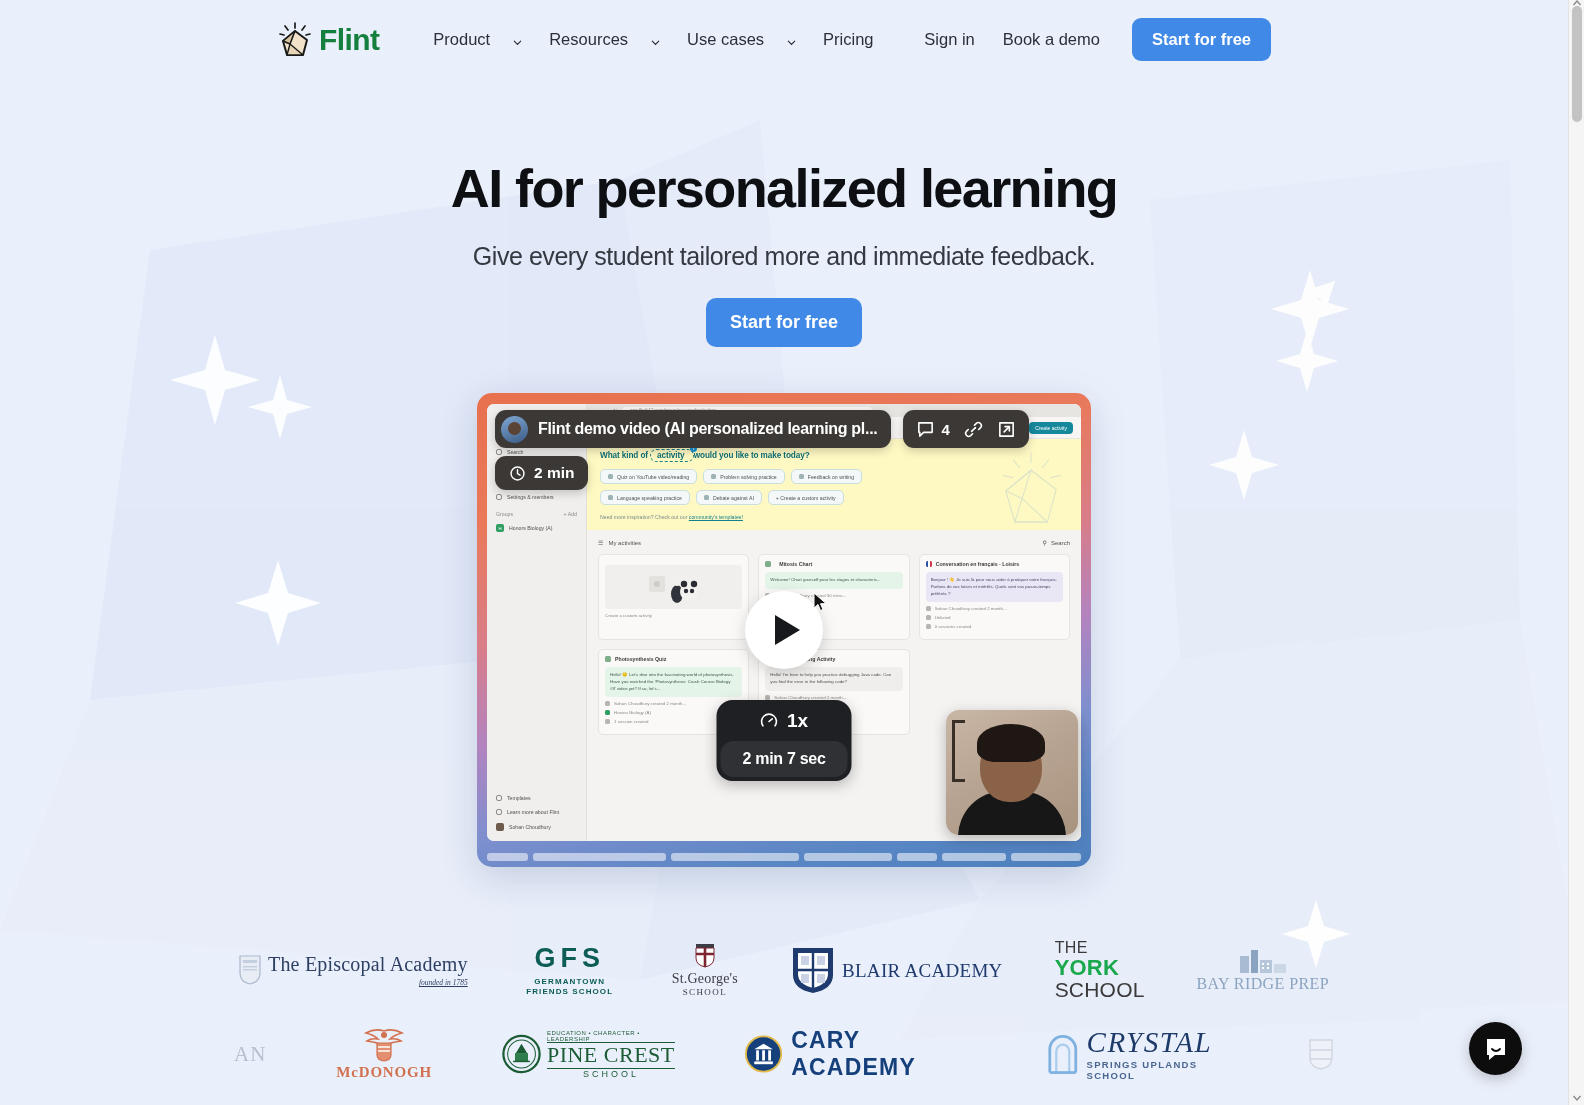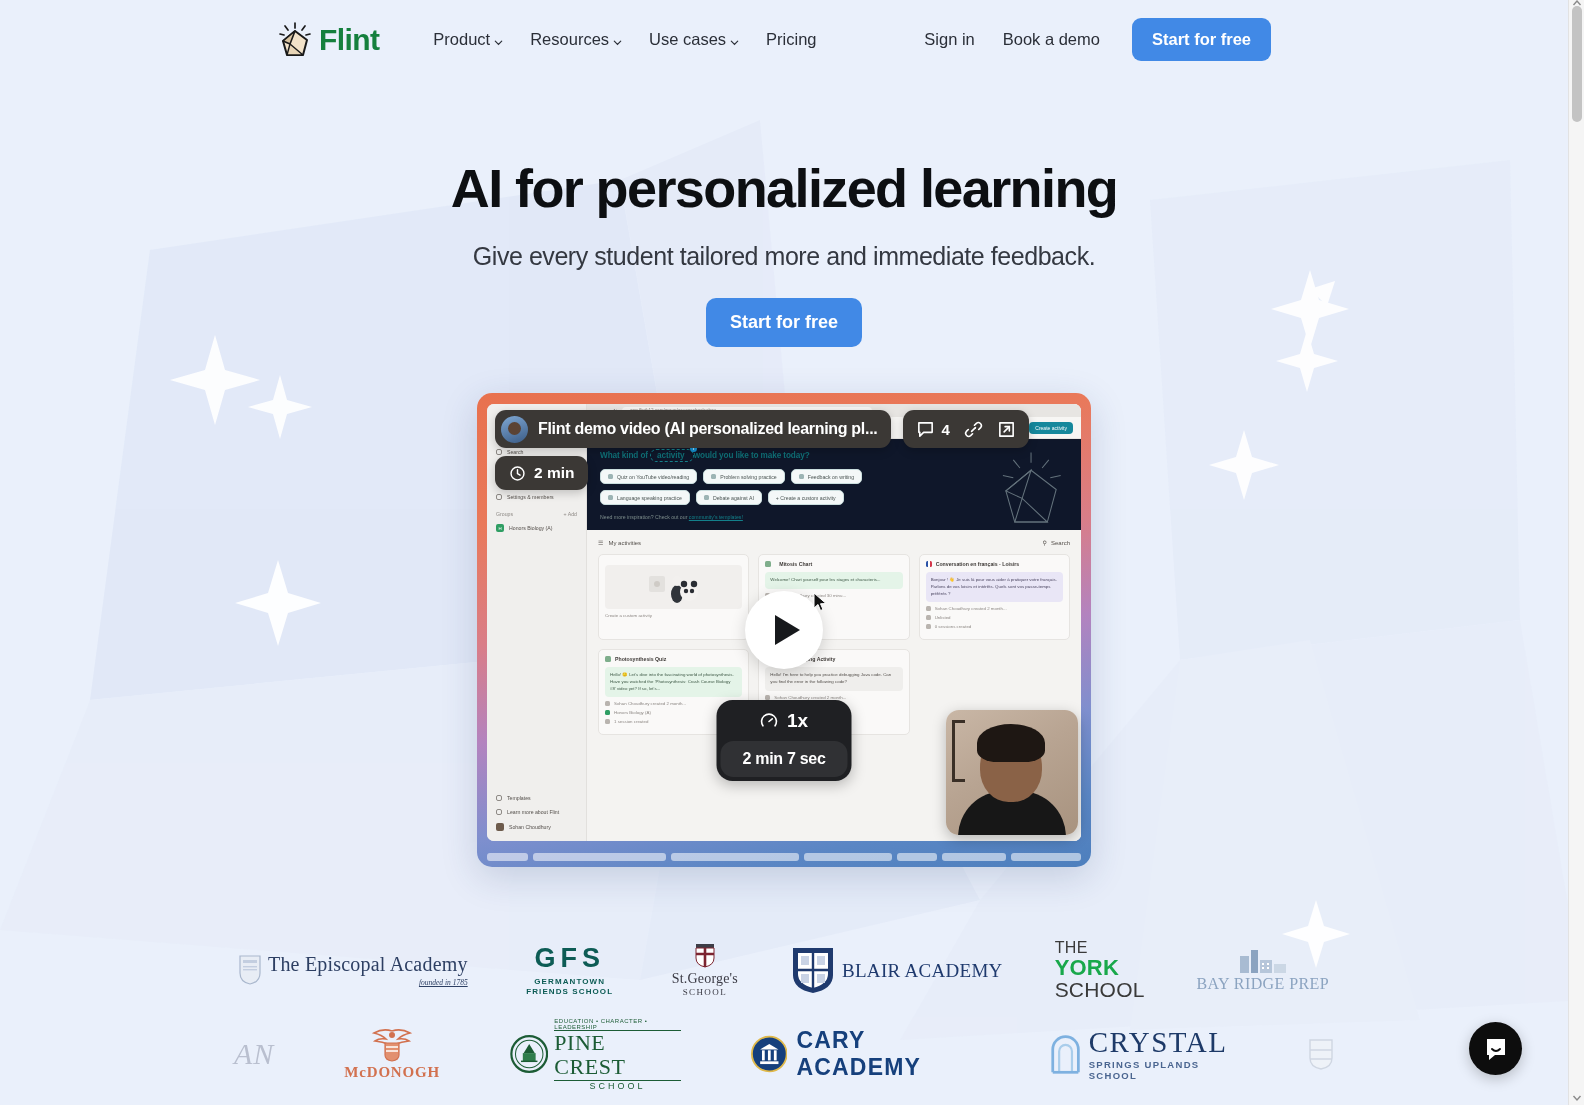--- a/index.html
+++ b/index.html
@@ -22,21 +22,21 @@
     height: 79px; display:flex; align-items:center;
     padding: 0 0 0 0;
   }
   .nav-inner { width:1568px; display:flex; align-items:center; }
   .brand { display:flex; align-items:center; gap:7px; margin-left:278px; }
   .brand-mark { width:34px; height:36px; position:relative; flex:0 0 auto; }
   .brand-name { font-size:30px; font-weight:bold; letter-spacing:-0.6px; color:#15803d; }
   .nav-links { display:flex; align-items:center; gap:0px; margin-left:41px; }
   .nav-link {
     font-size:16.5px; color:#2b2f38; padding:8px 13px; border-radius:8px;
-    display:flex; align-items:center; gap:3px; white-space:nowrap; cursor:pointer;
+    display:flex; align-items:center; gap:22px; white-space:nowrap; cursor:pointer;
   }
   .chev { width:11px; height:11px; display:inline-block; position:relative; top:-1px; }
   .nav-right { margin-left:auto; display:flex; align-items:center; gap:0; margin-right:297px; }
   .nav-ghost { font-size:16.5px; color:#2b2f38; padding:8px 14px; border-radius:8px; cursor:pointer; white-space:nowrap;}
   .btn-primary {
     background:#4189e6; color:#fff; font-size:16.5px; font-weight:bold;
     border:none; border-radius:9px; padding:12px 20px; cursor:pointer;
     margin-left:18px; white-space:nowrap;
     font-family:"Liberation Sans", sans-serif;
   }
@@ -171,21 +171,21 @@
   .app-main { flex:1; display:flex; flex-direction:column; background:#faf9f8; }
   .app-topbar { height:22px; display:flex; align-items:center; gap:6px; padding:0 8px;
                 border-bottom:1px solid #e8e6e3; background:#f7f6f4;}
   .tb-dot { width:7px;height:7px;border-radius:50%;background:#2f9e63; }
   .tb-right { margin-left:auto; display:flex; align-items:center; gap:7px; }
   .tb-btn { background:#16889c; color:#fff; border-radius:4px; padding:3px 6px; font-size:5px; }
   .browser-chrome { height:13px; background:#e7e5e2; display:flex; align-items:center;
                     gap:5px; padding:0 7px; font-size:4.6px; color:#8d8884; }
   .url-pill { background:#f6f5f3; border-radius:8px; padding:1.5px 8px; flex:1; max-width:250px;}
 
-  .prompt-panel { background:#0f172a; padding:12px 13px 10px; position:relative; overflow:hidden;}
+  .prompt-panel { background:#fef9c3; padding:12px 13px 10px; position:relative; overflow:hidden;}
   .prompt-title { font-size:8.2px; font-weight:bold; color:#0f6f76; letter-spacing:-0.1px; }
   .prompt-title .pill-word {
     border:1px dashed #13808a; border-radius:9px; padding:1px 6px; position:relative;
   }
   .pill-word .sup { position:absolute; right:-4px; top:-5px; width:7px;height:7px;border-radius:50%;
                     background:#1594d6; color:#fff; font-size:4px; display:flex;align-items:center;justify-content:center;}
   .chips { display:flex; flex-wrap:wrap; gap:6px; margin-top:9px; max-width:280px;}
   .chip { background:#f4f8f8; border:1px solid #cadede; border-radius:5px;
           padding:3.5px 7px; font-size:5.2px; color:#4b5553; display:flex; align-items:center; gap:4px;}
   .chip .ci { width:5px;height:5px;border-radius:1.5px;background:#9cb4b4;}
@@ -714,21 +714,21 @@
               <rect x="31" y="19" width="2" height="2" fill="#fff"></rect>
           </svg>
           <span style="font-family:'Liberation Serif',serif;font-size:16px;color:#8ba3c0;letter-spacing:.4px;margin-top:1px;">BAY RIDGE PREP</span>
         </span>
       </div>
     </div>
 
     <div class="logo-row r2">
 
       <div class="logo">
-        <span style="font-family:'Liberation Serif',serif;font-size:30px;color:#b9bfcf;letter-spacing:1px;font-style:italic;">AN</span>
+        <span style="font-family:'Liberation Serif',serif;font-size:21px;color:#b9bfcf;letter-spacing:1px;">AN</span>
       </div>
 
       <div class="logo">
         <span style="display:flex;flex-direction:column;align-items:center;">
           <svg width="46" height="34" viewBox="0 0 46 34">
             <path d="M23 3 Q14 0 5 5 Q13 7 17 11 Q10 10 6 13 Q14 14 19 16" fill="none" stroke="#d2714f" stroke-width="1.6"></path>
             <path d="M23 3 Q32 0 41 5 Q33 7 29 11 Q36 10 40 13 Q32 14 27 16" fill="none" stroke="#d2714f" stroke-width="1.6"></path>
             <circle cx="23" cy="7" r="3" fill="#d2714f"></circle>
             <path d="M16 15 H30 V27 Q30 32 23 33 Q16 32 16 27 Z" fill="#e2906f" stroke="#d2714f" stroke-width="1.2"></path>
             <path d="M17 19 H29 M17 23 H29" stroke="#fff" stroke-width="1.4"></path>
@@ -764,21 +764,21 @@
         <span style="margin-left:9px;font-size:23px;font-weight:bold;color:#16407c;letter-spacing:1.2px;">CARY ACADEMY</span>
       </div>
 
       <div class="logo">
         <svg width="34" height="44" viewBox="0 0 34 44">
           <path d="M3 42 V17 a14 14 0 0 1 28 0 V42" fill="none" stroke="#7eb1e0" stroke-width="3"></path>
           <path d="M10 42 V19 a7 7 0 0 1 14 0 V42" fill="none" stroke="#a9cdeb" stroke-width="2.4"></path>
           <path d="M3 42 H31" stroke="#7eb1e0" stroke-width="3"></path>
         </svg>
         <span style="margin-left:8px;display:flex;flex-direction:column;">
-          <span style="font-family:'Liberation Serif',serif;font-size:29px;color:#1e3a68;letter-spacing:1.5px;line-height:1;">CRYSTAL</span>
+          <span style="font-family:'Liberation Serif',serif;font-size:29px;color:#1e3a68;letter-spacing:1.5px;line-height:1;font-style:italic;">CRYSTAL</span>
           <span style="font-size:9.5px;font-weight:bold;color:#4a6590;letter-spacing:1.3px;margin-top:2px;">SPRINGS UPLANDS SCHOOL</span>
         </span>
       </div>
 
       <div class="logo">
         <svg width="26" height="32" viewBox="0 0 26 32">
           <path d="M2 2 H24 V20 Q24 29 13 31 Q2 29 2 20 Z" fill="#eef2f8" stroke="#cfd6e2" stroke-width="1.4"></path>
           <path d="M2 12 H24 M2 21 H24" stroke="#cfd6e2" stroke-width="1.4"></path>
         </svg>
       </div>

